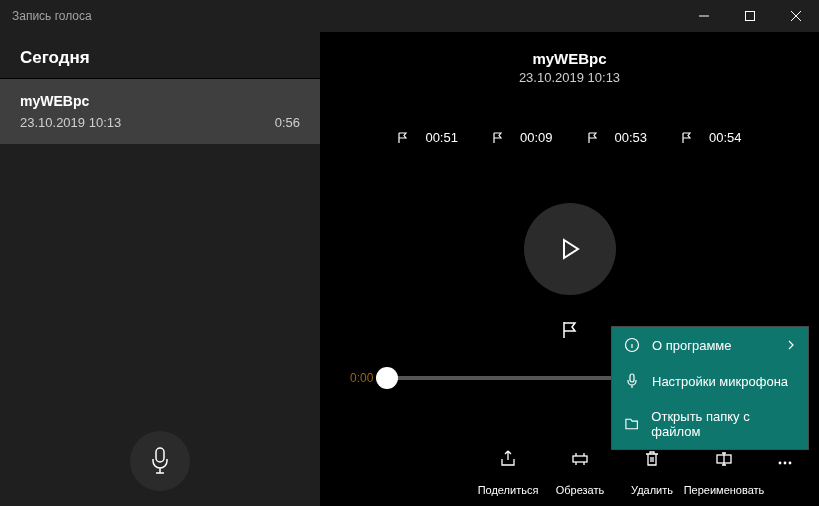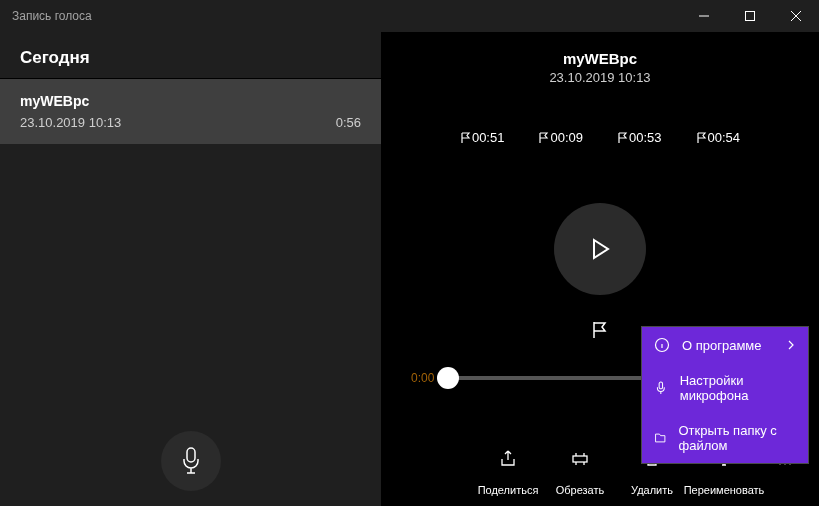--- a/index.html
+++ b/index.html
@@ -2,45 +2,45 @@
 <html><head>
 <meta charset="utf-8">
 <style>
 * { margin: 0; padding: 0; box-sizing: border-box; font-family: 'Segoe UI', Arial, sans-serif; }
 body { width: 819px; height: 506px; background: #000; color: #fff; overflow: hidden; display: flex; flex-direction: column; }
 .titlebar { height: 32px; display: flex; align-items: center; background: #1f1f1f; }
 .titlebar-title { font-size: 12px; padding-left: 12px; flex: 1; color: #a3a3a3; }
 .titlebar-controls { display: flex; }
 .titlebar-btn { width: 46px; height: 32px; display: flex; align-items: center; justify-content: center; color: #fff; }
 .main { flex: 1; display: flex; }
-.sidebar { width: 381px; background: #1f1f1f; display: flex; flex-direction: column; position: relative; }
+.sidebar { width: 320px; background: #1f1f1f; display: flex; flex-direction: column; position: relative; }
 .section-header { padding: 16px 20px 10px; font-size: 17px; font-weight: 600; }
 .divider { height: 1px; background: #000; }
 .recording-item { padding: 14px 20px; background: #3f3f3f; display: flex; flex-direction: column; gap: 6px; }
 .recording-title { font-size: 14px; font-weight: 600; }
 .recording-meta { display: flex; justify-content: space-between; font-size: 13px; color: #cfcfcf; }
 .record-btn-wrap { position: absolute; bottom: 15px; left: 50%; transform: translateX(-50%); }
 .record-btn { width: 60px; height: 60px; border-radius: 50%; background: #2b2b2b; display: flex; align-items: center; justify-content: center; }
 .content { flex: 1; background: #000; position: relative; display: flex; flex-direction: column; }
 .nowplaying { text-align: center; padding-top: 18px; }
 .np-title { font-size: 15px; font-weight: 600; }
 .np-sub { font-size: 13px; color: #cfcfcf; margin-top: 3px; }
 .markers { display: flex; justify-content: center; gap: 34px; margin-top: 45px; font-size: 13px; }
-.marker { display: flex; align-items: center; gap: 0; }
+.marker { display: flex; align-items: center; gap: 16px; }
 .play-area { display: flex; justify-content: center; margin-top: 58px; position: relative; }
 .play-btn { width: 92px; height: 92px; border-radius: 50%; background: #2b2b2b; display: flex; align-items: center; justify-content: center; }
 .flag-btn { position: absolute; left: 50%; top: 118px; transform: translateX(-50%); }
 .timeline { display: flex; align-items: center; gap: 14px; padding: 0 30px; margin-top: 76px; }
 .time-label { font-size: 12px; color: #a16207; }
 .track { flex: 1; position: relative; height: 4px; background: #555; border-radius: 2px; }
 .thumb { position: absolute; left: 0; top: 50%; transform: translate(-50%, -50%); width: 22px; height: 22px; border-radius: 50%; background: #fff; }
 .actionbar { display: flex; justify-content: flex-end; gap: 10px; padding: 10px 14px 10px; margin-top: auto; }
 .action { display: flex; flex-direction: column; align-items: center; gap: 16px; font-size: 11px; width: 62px; text-align: right; }
 .action-more { width: 40px; align-self: flex-start; padding-top: 4px; }
-.context-menu { position: absolute; right: 10px; top: 294px; width: 168px; background: #6d28d9; border: 1px solid #4a4a4a; display: flex; flex-direction: column; z-index: 10; }
+.context-menu { position: absolute; right: 10px; top: 294px; width: 198px; background: #0f766e; border: 1px solid #4a4a4a; display: flex; flex-direction: column; z-index: 10; }
 .menu-item { display: flex; align-items: center; gap: 12px; padding: 10px 12px; font-size: 13px; }
 .menu-item .chev { margin-left: auto; }
 svg { display: block; }
 </style>
 </head>
 <body>
 
 <div class="titlebar">
   <div class="titlebar-title">Запись голоса</div>
   <div class="titlebar-controls">

